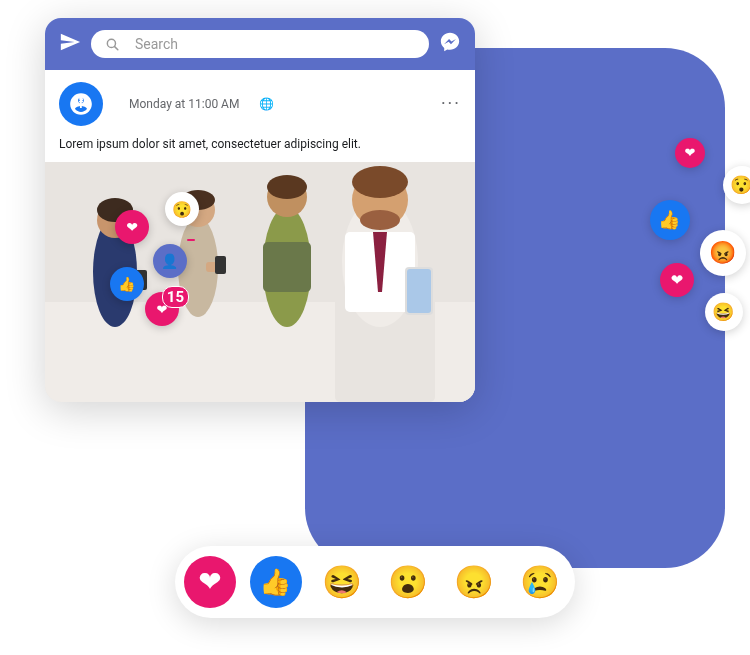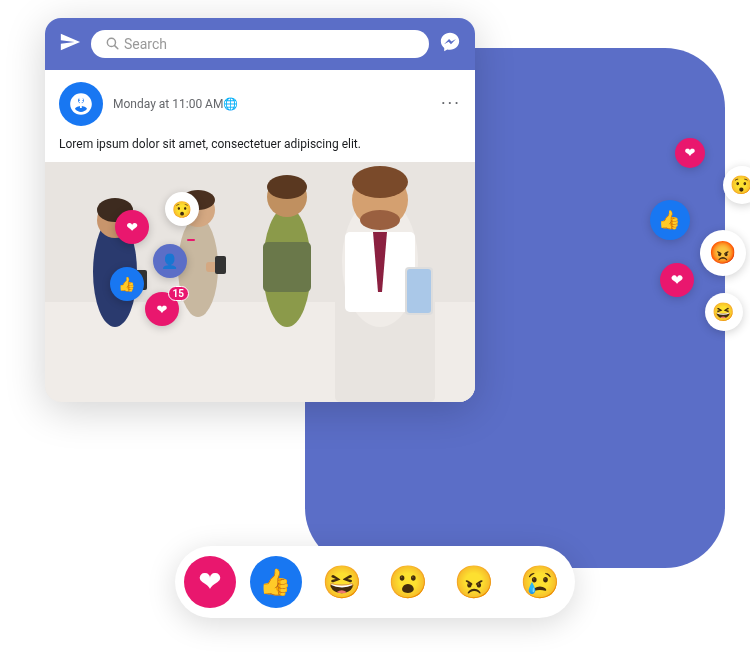--- a/index.html
+++ b/index.html
@@ -55,23 +55,23 @@
       padding: 10px 14px;
       gap: 10px;
       height: 52px;
     }
 
     .fb-search-bar {
       flex: 1;
       background: #fff;
       border-radius: 20px;
       display: flex;
-      align-items: flex-start;
+      align-items: center;
       padding: 6px 14px;
-      gap: 5px;
+      gap: 16px;
     }
 
     .fb-search-bar span {
       color: #999;
       font-size: 14px;
     }
 
     
     .fb-post-header {
       display: flex;
@@ -102,21 +102,22 @@
       font-weight: 700;
       font-size: 15px;
       color: #1c1e21;
     }
 
     .fb-post-time {
       font-size: 12px;
       color: #65676b;
       display: flex;
       align-items: center;
-      gap: 0;
+      gap: 20px;
+      margin-left: 16px;
     }
 
     .fb-more-btn {
       color: #65676b;
       font-size: 18px;
       letter-spacing: 2px;
       cursor: pointer;
     }
 
     .fb-post-text {
@@ -359,21 +360,21 @@
       <div class="floating-reactions">
         <div class="float-emoji e1" style="top:0;left:60px;">😯</div>
         <div class="float-emoji e2" style="top:18px;left:10px;background:#e9176e;color:white;font-size:14px;">❤</div>
         <div class="float-emoji e3" style="top:52px;left:48px;background:#5b6ec7;color:white;font-size:14px;position:relative;">
           👤
           <span class="float-emoji-badge"></span>
         </div>
         <div class="float-emoji e4" style="top:75px;left:5px;background:#1877f2;color:white;font-size:14px;">👍</div>
         <div class="float-emoji" style="top:100px;left:40px;background:#e9176e;color:white;font-size:13px;position:absolute;">
           ❤
-          <span style="position:absolute;top:-6px;right:-10px;background:#e9176e;color:#fff;font-size:10px;border-radius:10px;padding:1px 4px;font-weight:bold;border:1px solid white;margin-left:16px;">15</span>
+          <span style="position:absolute;top:-6px;right:-10px;background:#e9176e;color:#fff;font-size:15px;border-radius:10px;padding:1px 4px;font-weight:bold;border:1px solid white;margin-left:16px;">15</span>
         </div>
       </div>
     </div>
   </div>
 
   <div class="right-reactions">
     <div class="right-emoji r1" style="background:#e9176e;color:white;top:0;left:30px;width:30px;height:30px;font-size:13px;">❤</div>
     <div class="right-emoji r2" style="top:28px;left:78px;width:38px;height:38px;font-size:18px;">😯</div>
     <div class="right-emoji r3" style="background:#1877f2;color:white;top:62px;left:5px;width:40px;height:40px;font-size:18px;">👍</div>
     <div class="right-emoji r4" style="top:92px;left:55px;width:46px;height:46px;font-size:22px;">😡</div>

